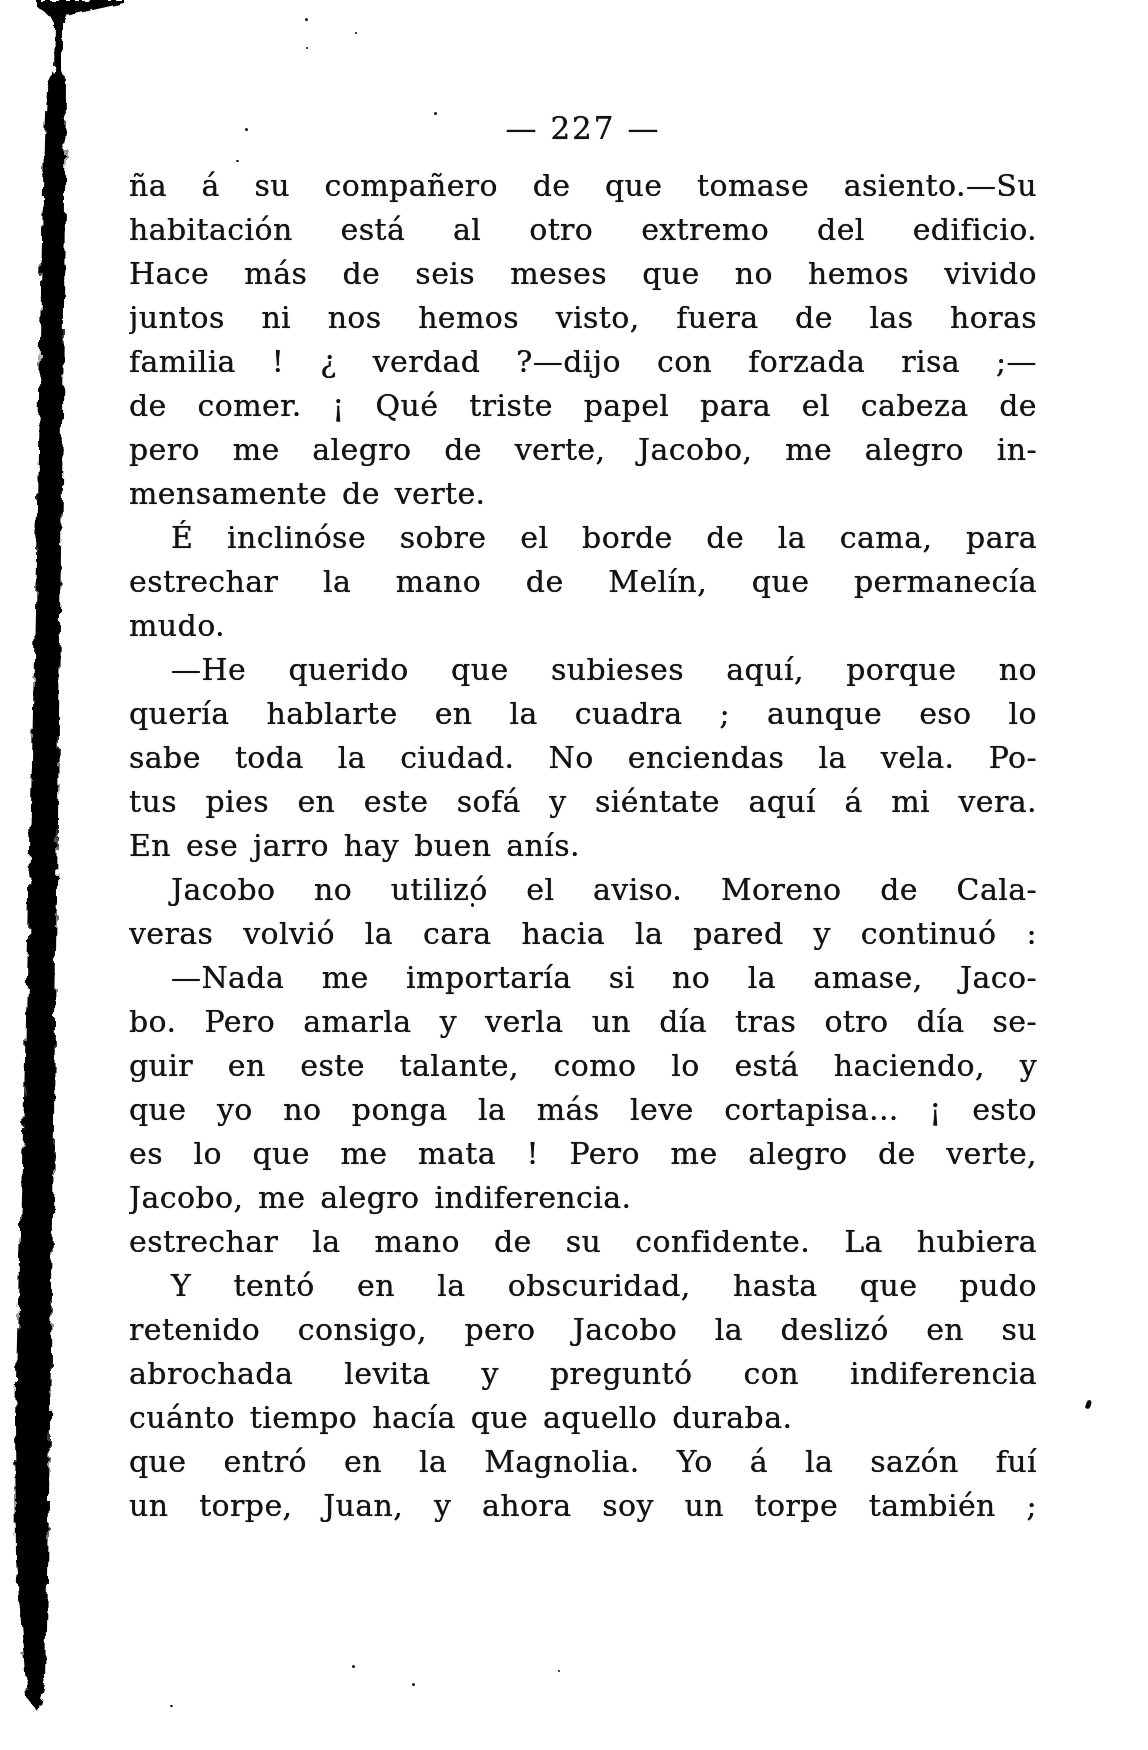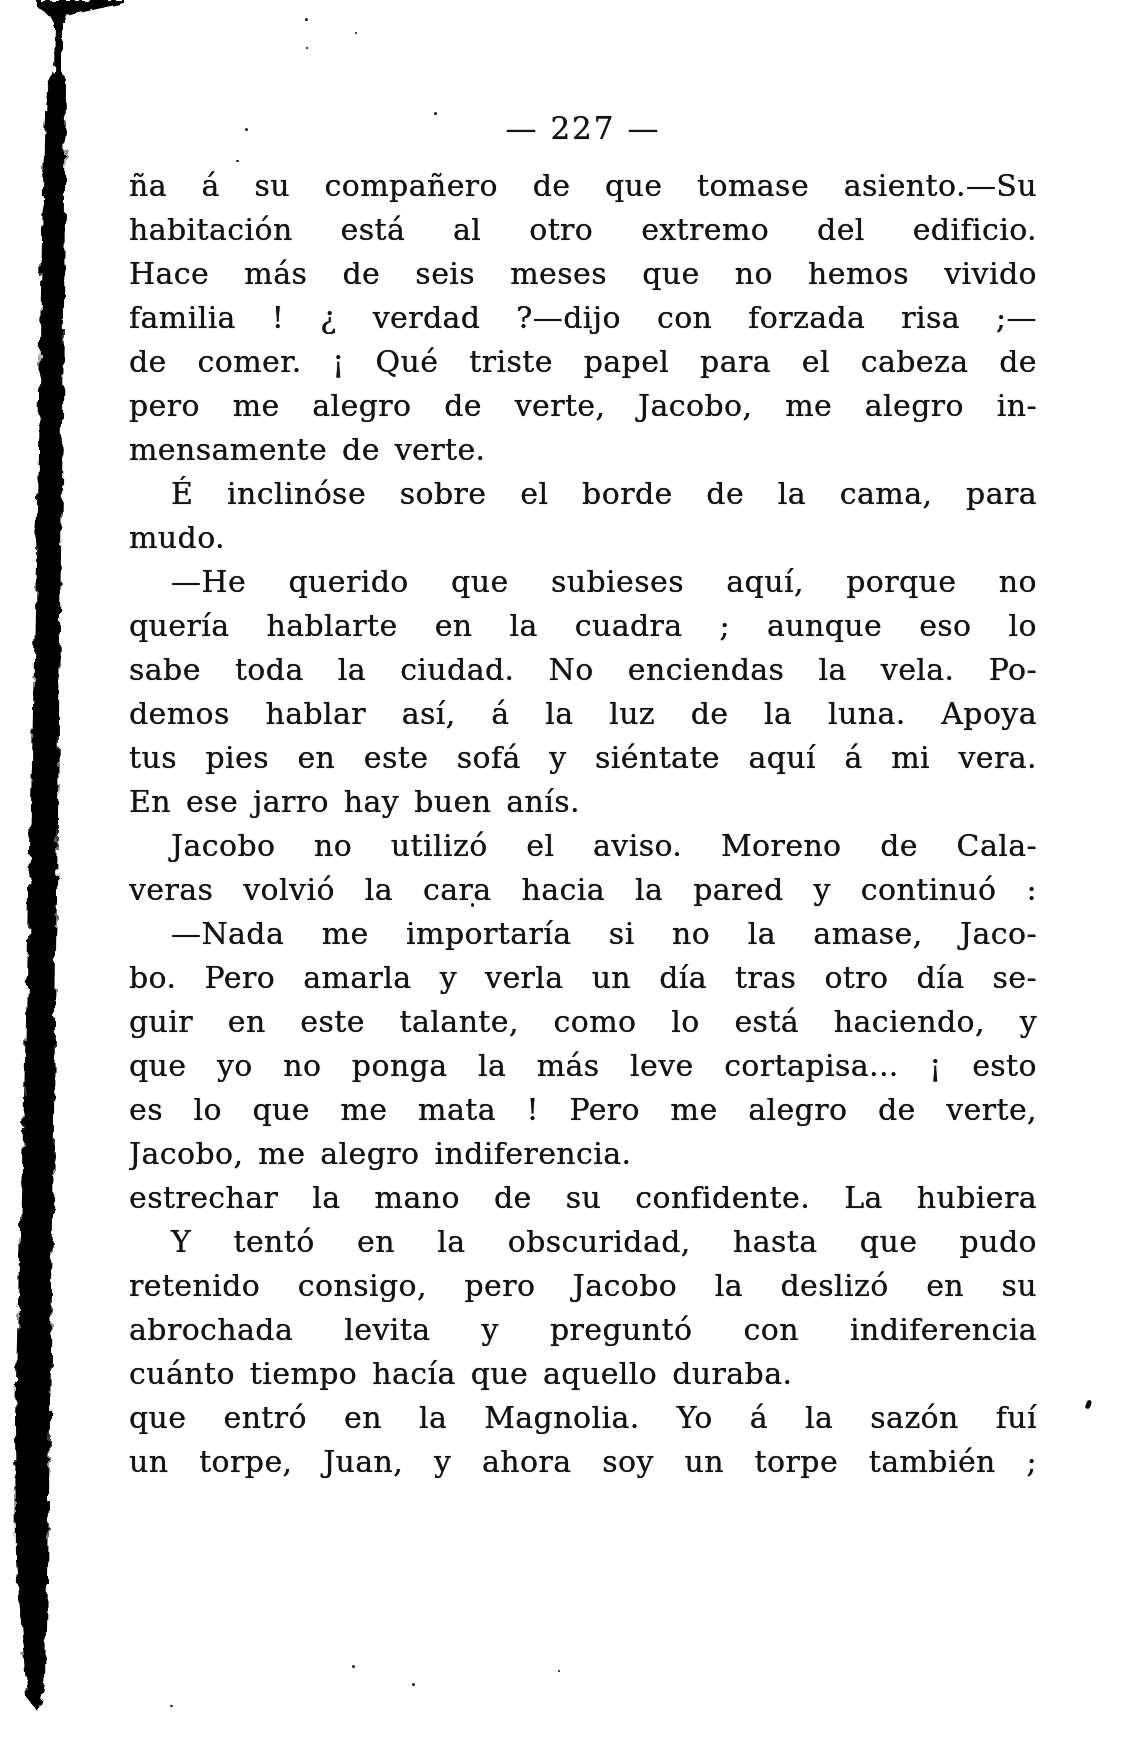--- a/index.html
+++ b/index.html
@@ -80,34 +80,35 @@
       L50,16 L36,6 Z"></path>
   </svg>
 
   <div class="page-header">— 227 —</div>
 
   <div class="text-block">
       <div>
         <div class="line">ña á su compañero de que tomase asiento.—Su</div>
         <div class="line">habitación está al otro extremo del edificio.</div>
         <div class="line">Hace más de seis meses que no hemos vivido</div>
+        <div class="line">juntos ni nos hemos visto, fuera de las horas</div>
         <div class="line">familia ! ¿ verdad ?—dijo con forzada risa ;—</div>
         <div class="line">de comer. ¡ Qué triste papel para el cabeza de</div>
         <div class="line">pero me alegro de verte, Jacobo, me alegro in-</div>
         <div class="line no-just">mensamente de verte.</div>
       </div>
       <div>
         <div class="line first-indent">É inclinóse sobre el borde de la cama, para</div>
+        <div class="line">estrechar la mano de Melín, que permanecía</div>
         <div class="line no-just">mudo.</div>
       </div>
       <div>
         <div class="line first-indent">—He querido que subieses aquí, porque no</div>
         <div class="line">quería hablarte en la cuadra ; aunque eso lo</div>
         <div class="line">sabe toda la ciudad. No enciendas la vela. Po-</div>
-        <div class="line">demos hablar así, á la luz de la luna. Apoya</div>
         <div class="line">tus pies en este sofá y siéntate aquí á mi vera.</div>
         <div class="line no-just">En ese jarro hay buen anís.</div>
       </div>
       <div>
         <div class="line first-indent">Jacobo no utilizó el aviso. Moreno de Cala-</div>
         <div class="line">veras volvió la cara hacia la pared y continuó :</div>
       </div>
       <div>
         <div class="line first-indent">—Nada me importaría si no la amase, Jaco-</div>
         <div class="line">bo. Pero amarla y verla un día tras otro día se-</div>

